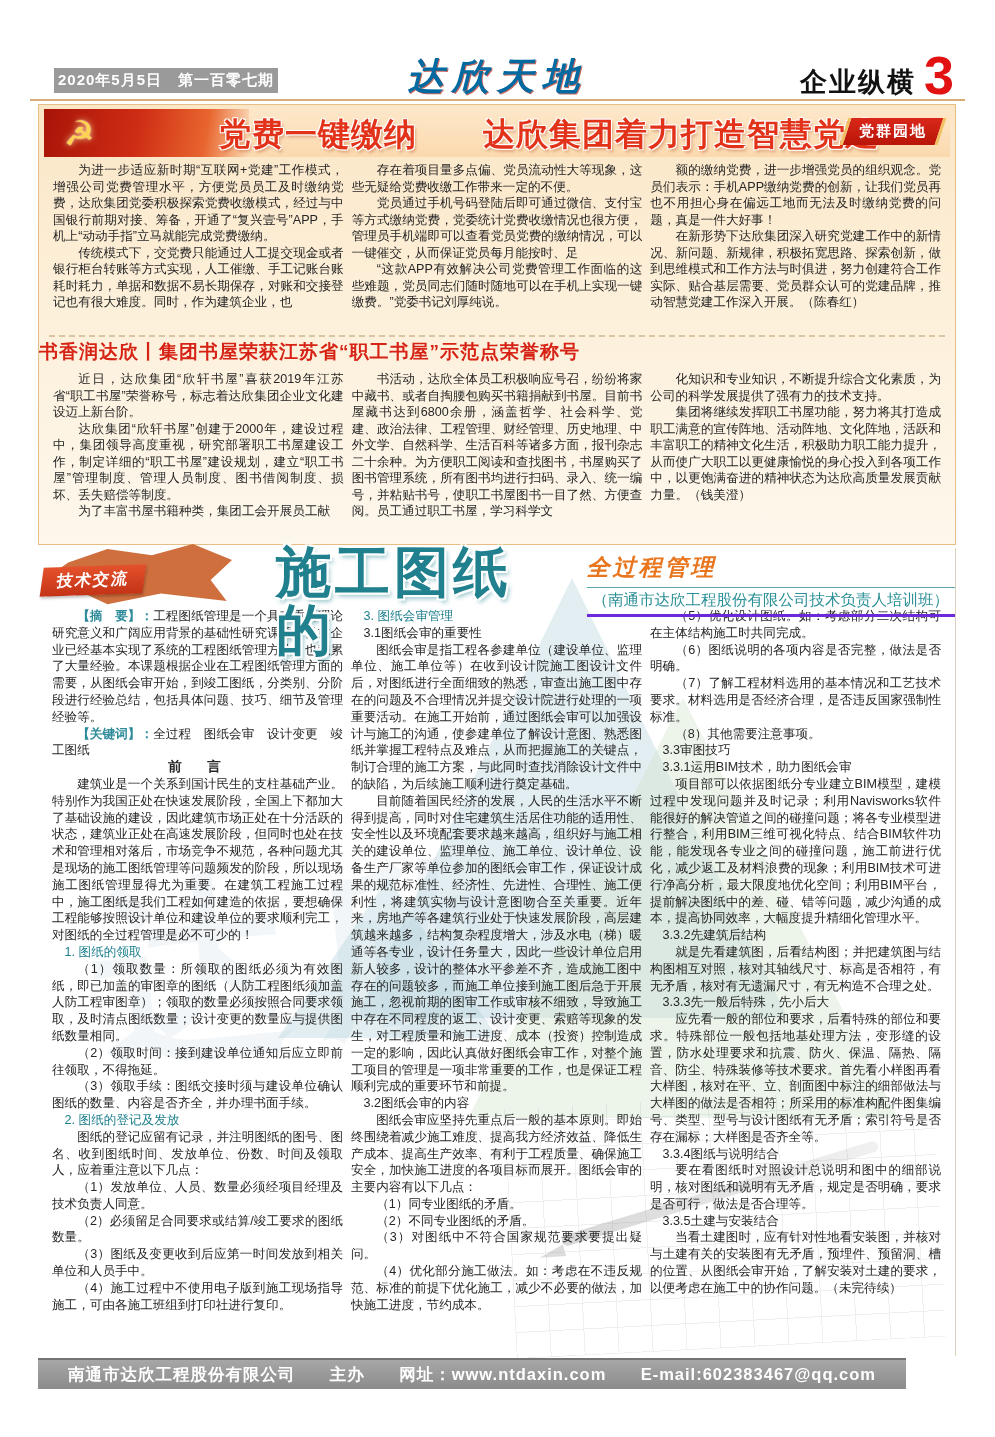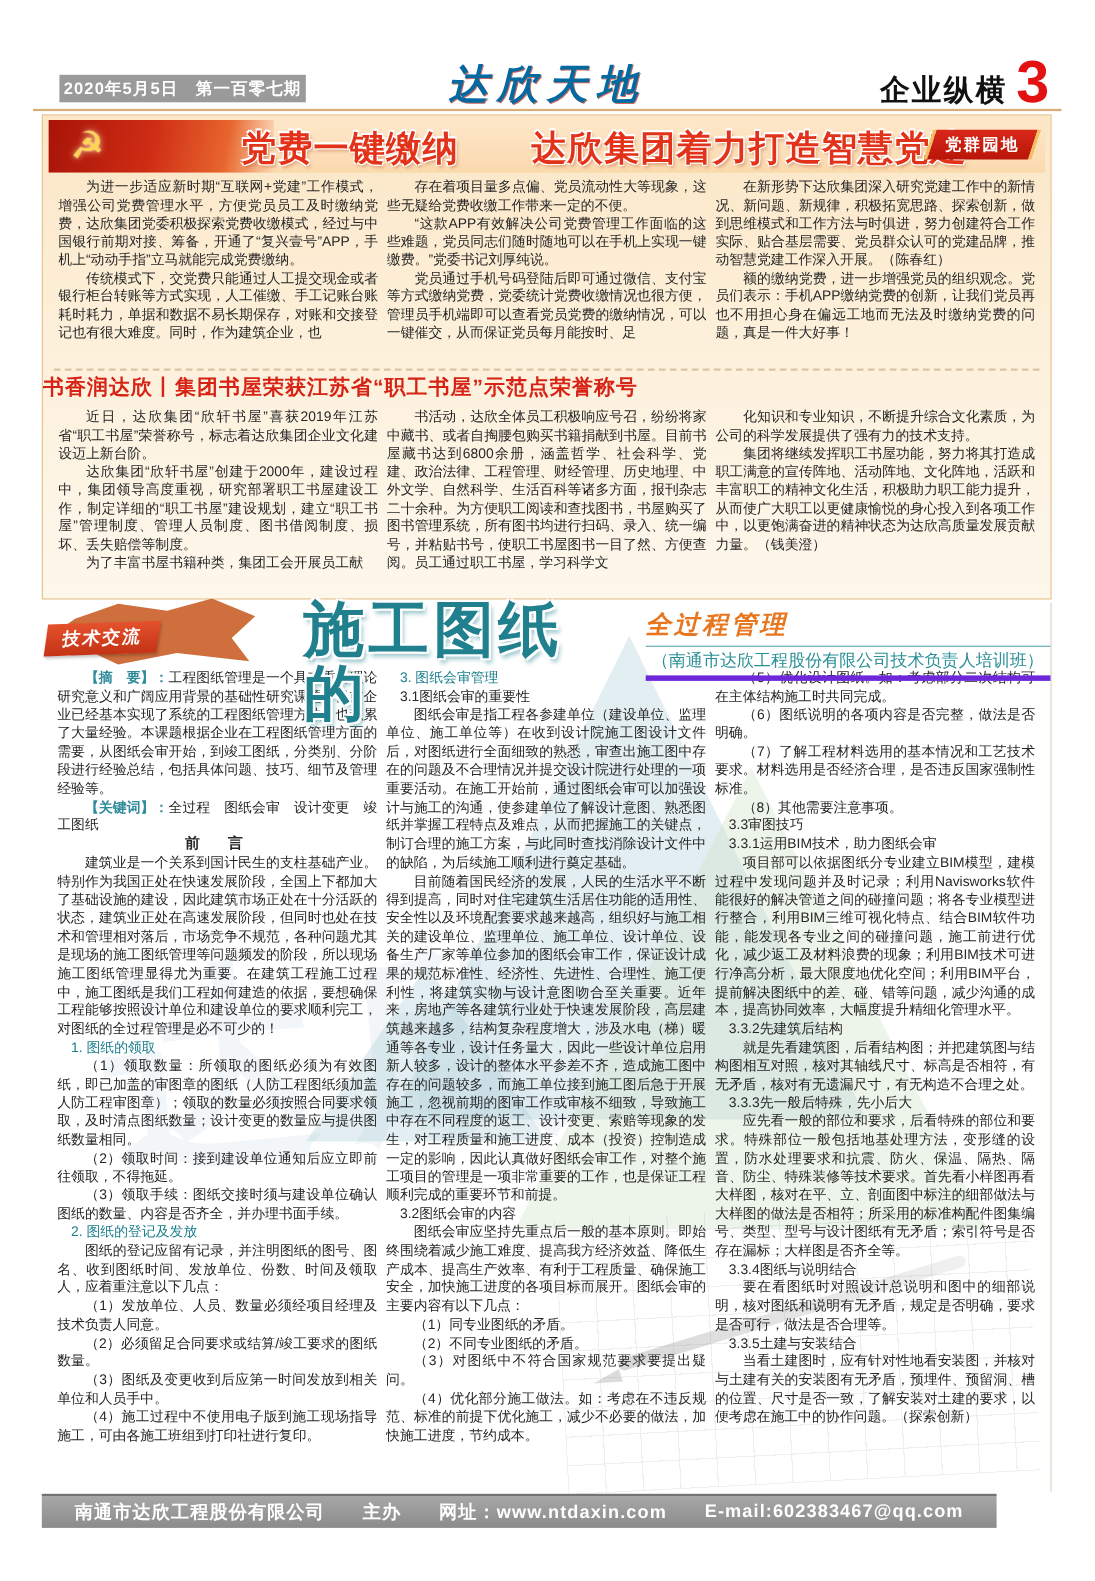--- a/index.html
+++ b/index.html
@@ -58,21 +58,21 @@
   .tech-tag{position:absolute;left:4px;top:16px;background:linear-gradient(#e4512c,#c43316);
             color:#fff;font-size:16px;font-weight:bold;padding:4px 15px;
             transform:skewX(-10deg) rotate(-2deg);box-shadow:1px 2px 3px rgba(0,0,0,.25);letter-spacing:2px;}
   .t-wrap{position:absolute;left:238px;top:-2px;display:flex;}
   .t-main{font-size:55px;font-weight:900;color:#20808e;letter-spacing:4px;line-height:58px;
           text-shadow:-2px -2px 0 #fff,2px -2px 0 #fff,-2px 2px 0 #fff,2px 2px 0 #fff,3px 4px 4px rgba(32,128,142,.45);font-family:Liberation Mono, monospace;}
   .t-right{margin-left:16px;padding-top:4px;}
   .t-accent{font-size:23px;font-weight:bold;font-style:italic;color:#e8761f;letter-spacing:3px;
             font-family:"DejaVu Serif","Liberation Serif",serif;}
   .t-sub{margin-top:4px;font-size:15.5px;color:#2a8f96;border-top:1px solid #58a7ad;
-         border-bottom:5px solid #6d28d9;padding:2px 6px 3px;white-space:nowrap;}
+         border-bottom:3px solid #6d28d9;padding:2px 6px 3px;white-space:nowrap;}
   .cols-main{position:absolute;top:60px;left:0;right:0;height:746px;z-index:1;}
   .cols-main .col p{font-size:12.6px;line-height:16.8px;}
   .cols-main .col{position:relative;z-index:1;}
   p.sec-head{color:#1b7e8c !important;font-weight:normal;text-indent:1em !important;}
   p.sub-head{text-indent:1em !important;}
   p.center-head{text-align:center !important;text-indent:0 !important;font-weight:bold;
                 letter-spacing:6px;font-size:13.5px !important;}
   .plabel{color:#2e8b9a;font-weight:bold;}
 
   
@@ -125,26 +125,26 @@
         <span>党群园地</span>
       </div>
     </div>
     <div class="cols a1">
       <div class="col">
           <p>为进一步适应新时期“互联网+党建”工作模式，增强公司党费管理水平，方便党员员工及时缴纳党费，达欣集团党委积极探索党费收缴模式，经过与中国银行前期对接、筹备，开通了“复兴壹号”APP，手机上“动动手指”立马就能完成党费缴纳。</p>
           <p>传统模式下，交党费只能通过人工提交现金或者银行柜台转账等方式实现，人工催缴、手工记账台账耗时耗力，单据和数据不易长期保存，对账和交接登记也有很大难度。同时，作为建筑企业，也</p>
         </div>
       <div class="col">
           <p>存在着项目量多点偏、党员流动性大等现象，这些无疑给党费收缴工作带来一定的不便。</p>
+          <p>党员通过手机号码登陆后即可通过微信、支付宝等方式缴纳党费，党委统计党费收缴情况也很方便，管理员手机端即可以查看党员党费的缴纳情况，可以一键催交，从而保证党员每月能按时、足</p>
           <p>“这款APP有效解决公司党费管理工作面临的这些难题，党员同志们随时随地可以在手机上实现一键缴费。”党委书记刘厚纯说。</p>
-          <p>党员通过手机号码登陆后即可通过微信、支付宝等方式缴纳党费，党委统计党费收缴情况也很方便，管理员手机端即可以查看党员党费的缴纳情况，可以一键催交，从而保证党员每月能按时、足</p>
-        </div>
-      <div class="col">
+        </div>
+      <div class="col">
+          <p>额的缴纳党费，进一步增强党员的组织观念。党员们表示：手机APP缴纳党费的创新，让我们党员再也不用担心身在偏远工地而无法及时缴纳党费的问题，真是一件大好事！</p>
           <p>在新形势下达欣集团深入研究党建工作中的新情况、新问题、新规律，积极拓宽思路、探索创新，做到思维模式和工作方法与时俱进，努力创建符合工作实际、贴合基层需要、党员群众认可的党建品牌，推动智慧党建工作深入开展。（陈春红）</p>
-          <p>额的缴纳党费，进一步增强党员的组织观念。党员们表示：手机APP缴纳党费的创新，让我们党员再也不用担心身在偏远工地而无法及时缴纳党费的问题，真是一件大好事！</p>
         </div>
     </div>
     <div class="dashed1"></div>
     <h2 class="headline2">书香润达欣丨集团书屋荣获江苏省“职工书屋”示范点荣誉称号</h2>
     <div class="cols a2">
       <div class="col">
           <p>近日，达欣集团“欣轩书屋”喜获2019年江苏省“职工书屋”荣誉称号，标志着达欣集团企业文化建设迈上新台阶。</p>
           <p>达欣集团“欣轩书屋”创建于2000年，建设过程中，集团领导高度重视，研究部署职工书屋建设工作，制定详细的“职工书屋”建设规划，建立“职工书屋”管理制度、管理人员制度、图书借阅制度、损坏、丢失赔偿等制度。</p>
           <p>为了丰富书屋书籍种类，集团工会开展员工献</p>
         </div>
@@ -216,21 +216,21 @@
           <p class="sub-head">3.3审图技巧</p>
           <p class="sub-head">3.3.1运用BIM技术，助力图纸会审</p>
           <p>项目部可以依据图纸分专业建立BIM模型，建模过程中发现问题并及时记录；利用Navisworks软件能很好的解决管道之间的碰撞问题；将各专业模型进行整合，利用BIM三维可视化特点、结合BIM软件功能，能发现各专业之间的碰撞问题，施工前进行优化，减少返工及材料浪费的现象；利用BIM技术可进行净高分析，最大限度地优化空间；利用BIM平台，提前解决图纸中的差、碰、错等问题，减少沟通的成本，提高协同效率，大幅度提升精细化管理水平。</p>
           <p class="sub-head">3.3.2先建筑后结构</p>
           <p>就是先看建筑图，后看结构图；并把建筑图与结构图相互对照，核对其轴线尺寸、标高是否相符，有无矛盾，核对有无遗漏尺寸，有无构造不合理之处。</p>
           <p class="sub-head">3.3.3先一般后特殊，先小后大</p>
           <p>应先看一般的部位和要求，后看特殊的部位和要求。特殊部位一般包括地基处理方法，变形缝的设置，防水处理要求和抗震、防火、保温、隔热、隔音、防尘、特殊装修等技术要求。首先看小样图再看大样图，核对在平、立、剖面图中标注的细部做法与大样图的做法是否相符；所采用的标准构配件图集编号、类型、型号与设计图纸有无矛盾；索引符号是否存在漏标；大样图是否齐全等。</p>
           <p class="sub-head">3.3.4图纸与说明结合</p>
           <p>要在看图纸时对照设计总说明和图中的细部说明，核对图纸和说明有无矛盾，规定是否明确，要求是否可行，做法是否合理等。</p>
           <p class="sub-head">3.3.5土建与安装结合</p>
-          <p>当看土建图时，应有针对性地看安装图，并核对与土建有关的安装图有无矛盾，预埋件、预留洞、槽的位置、尺寸是否一致，了解安装对土建的要求，以便考虑在施工中的协作问题。（探索创新）</p>
+          <p>当看土建图时，应有针对性地看安装图，并核对与土建有关的安装图有无矛盾，预埋件、预留洞、槽的位置、从图纸会审开始，了解安装对土建的要求，以便考虑在施工中的协作问题。（未完待续）</p>
         </div>
     </div>
   </div>
 
   <div class="footer">
     <span>南通市达欣工程股份有限公司</span>
     <span>主办</span>
     <span>网址：www.ntdaxin.com</span>
     <span>E-mail:602383467@qq.com</span>
   </div>

